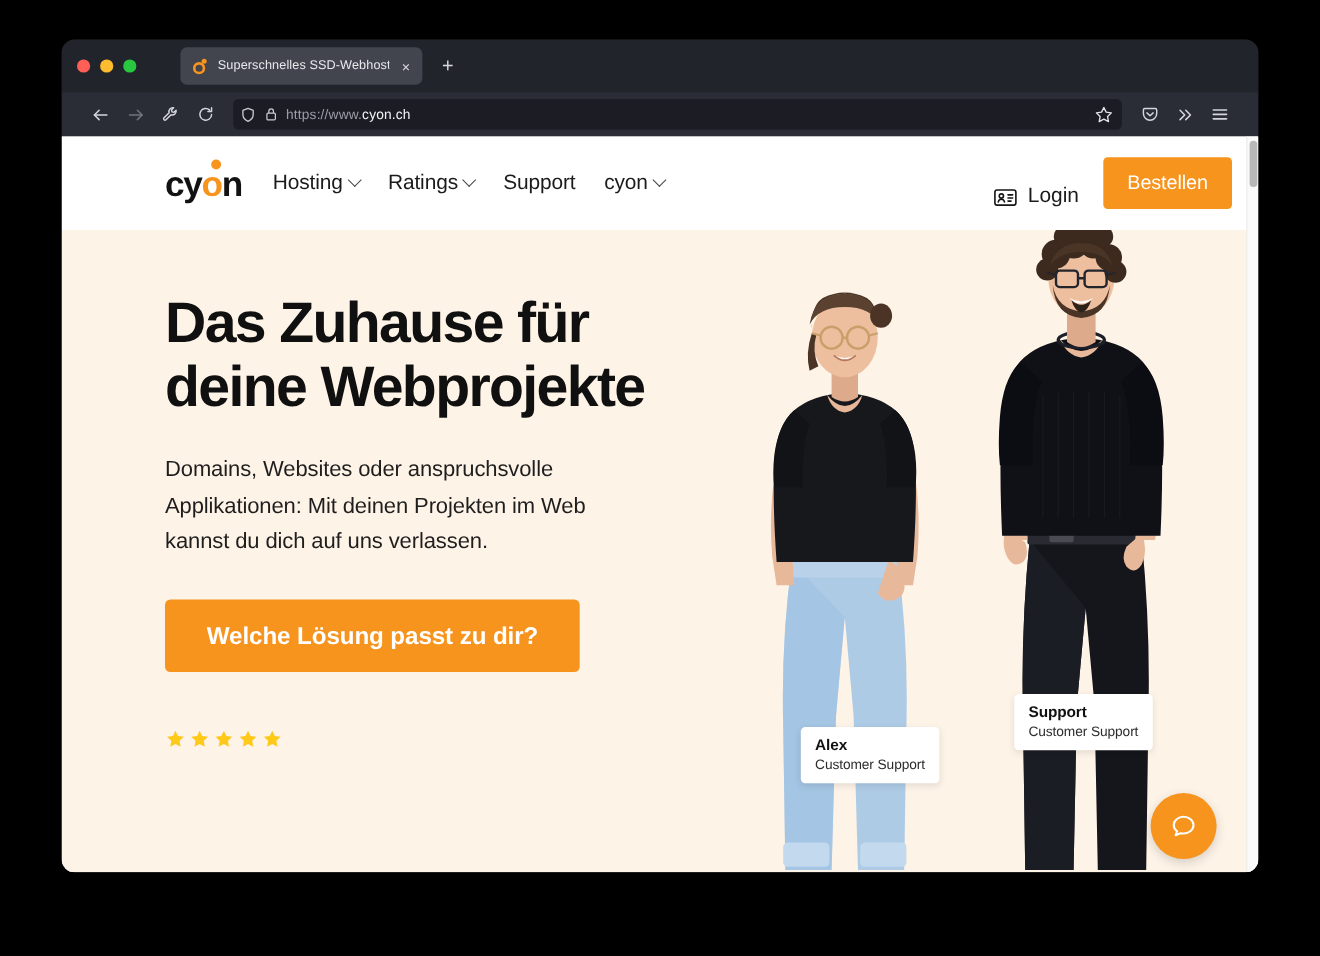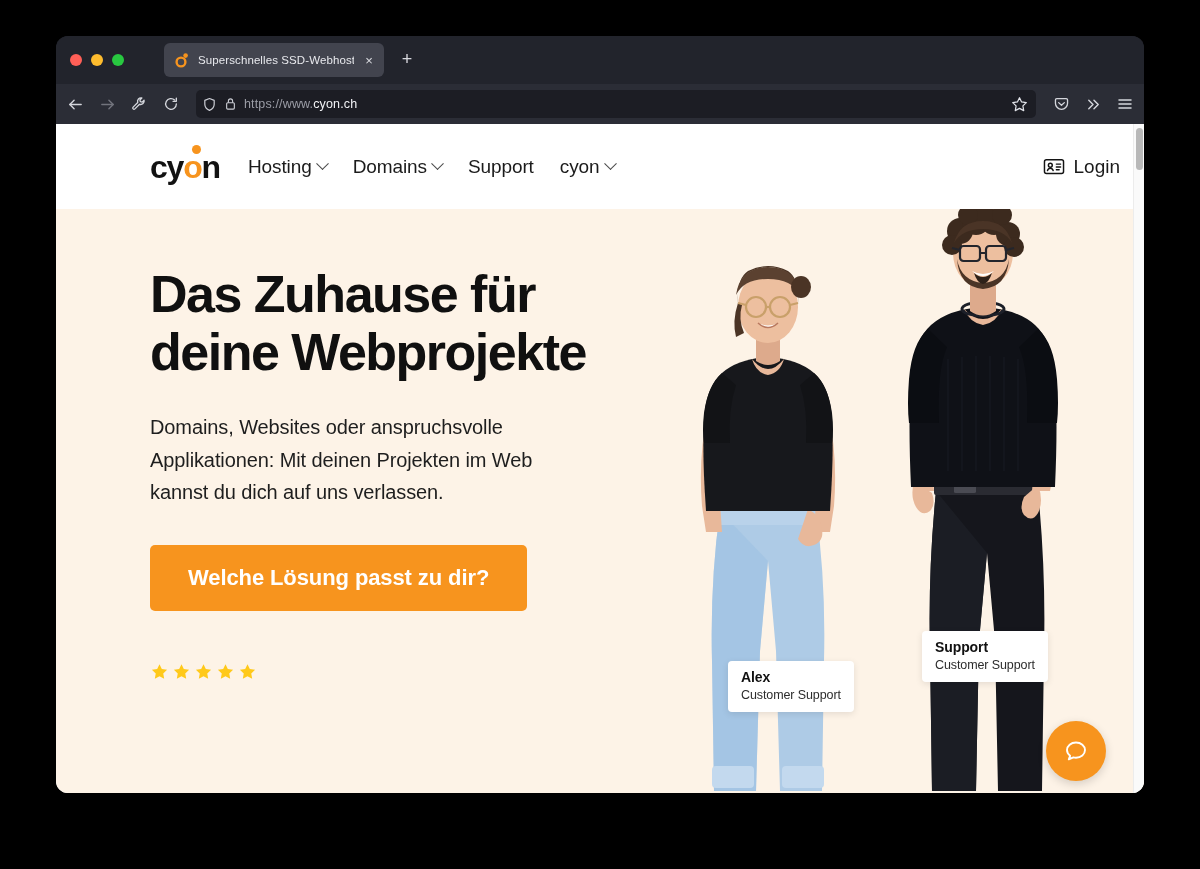--- a/index.html
+++ b/index.html
@@ -71,21 +71,21 @@
     color: #d7d8de; font-size: 18px; line-height: 21px;
     text-align: center; cursor: pointer;
   }
 
   
   #nav-toolbar {
     position: relative;
     height: 40px;
     background: #2b2d36;
     display: flex; align-items: center;
-    padding: 0 4px;
+    padding: 0 20px;
     gap: 2px;
   }
   .tb-btn {
     width: 30px; height: 28px;
     display: flex; align-items: center; justify-content: center;
     color: #cfd1d8;
     cursor: pointer;
     border-radius: 4px;
   }
   .tb-btn.disabled { color: #6e7078; }
@@ -409,21 +409,21 @@
       <div id="logo">
         <span>cy</span><span class="o"><span>o</span><span class="dot"></span></span><span>n</span>
       </div>
 
       <nav id="main-nav">
         <div class="nav-item">
           <span>Hosting</span>
           <span class="chev"></span>
         </div>
         <div class="nav-item">
-          <span>Domains</span>
+          <span>Ratings</span>
           <span class="chev"></span>
         </div>
         <div class="nav-item">
           <span>Support</span>
         </div>
         <div class="nav-item">
           <span>cyon</span>
           <span class="chev"></span>
         </div>
       </nav>
@@ -435,20 +435,21 @@
               <rect x="1.6" y="2.6" width="20.8" height="15" rx="2.2"></rect>
               <circle cx="8" cy="8.6" r="2.1"></circle>
               <path d="M4.9 14.4c.5-1.7 1.7-2.6 3.1-2.6s2.6.9 3.1 2.6"></path>
               <path d="M14.6 7.4h4.6"></path>
                 <path d="M14.6 10.6h4.6"></path>
                 <path d="M14.6 13.6h3"></path>
             </svg>
           </span>
           <span>Login</span>
         </div>
+        <button id="order-button">Bestellen</button>
       </div>
     </header>
 
     <section id="hero">
 
       <div id="hero-copy">
         <h1 id="hero-title">Das Zuhause für deine Webprojekte</h1>
         <p id="hero-sub">Domains, Websites oder anspruchsvolle Applikationen: Mit deinen Projekten im Web kannst du dich auf uns verlassen.</p>
         <button id="hero-cta">Welche Lösung passt zu dir?</button>
 

